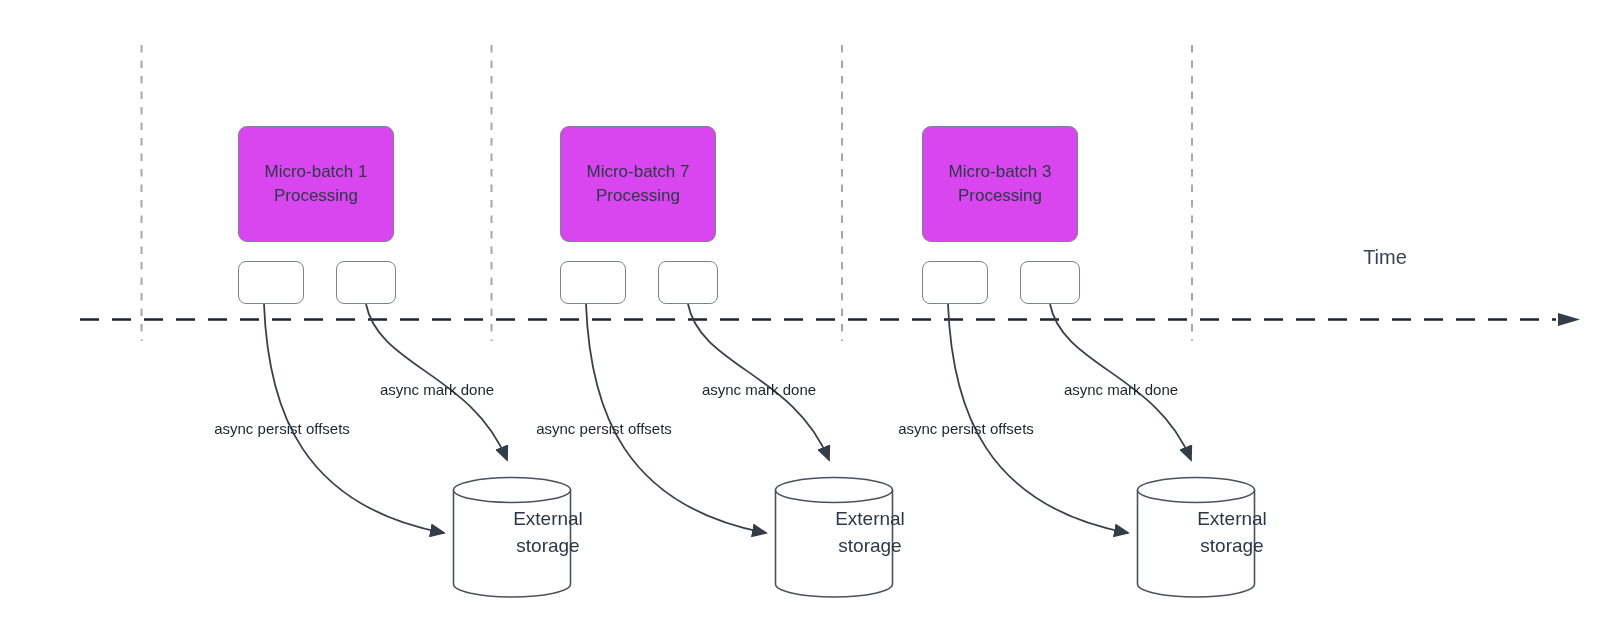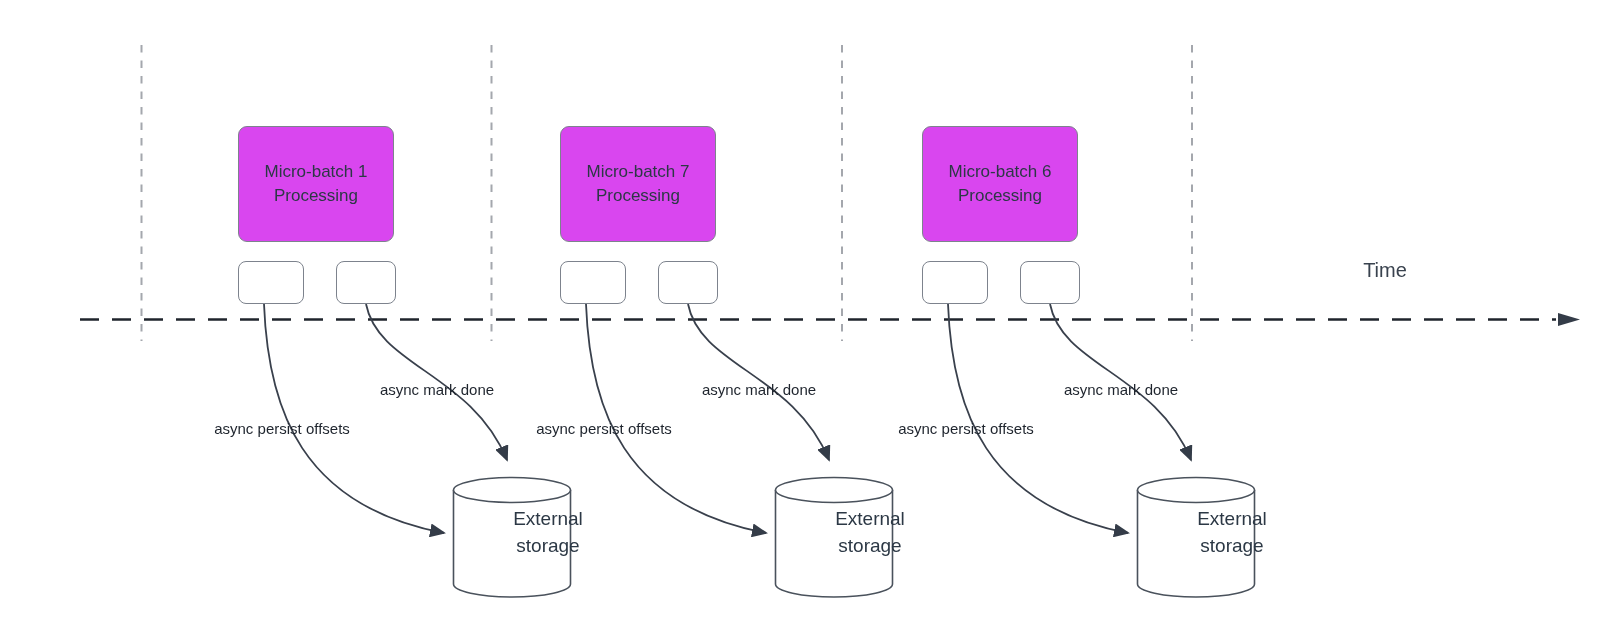--- a/index.html
+++ b/index.html
@@ -67,21 +67,21 @@
     left: 0; top: 30px;
     width: 120px;
     text-align: center;
     font-size: 19px;
     line-height: 1.42;
     color: #2c3845;
     padding-left: 36px;
   }
   .time-label {
     position: absolute;
-    left: 1385px; top: 259px;
+    left: 1385px; top: 246px;
     transform: translateX(-50%);
     font-size: 20px;
     color: #39424e;
     white-space: nowrap;
   }
 </style>
 </head>
 <body>
 
 <div id="canvas">
@@ -146,21 +146,21 @@
       <svg class="cyl-svg" width="120" height="122" viewBox="0 0 120 122">
         <path d="M 1.5 14 L 1.5 108 A 58.5 13 0 0 0 118.5 108 L 118.5 14" fill="#ffffff" stroke="#4a525c" stroke-width="1.6"></path>
         <ellipse cx="60" cy="14" rx="58.5" ry="12.5" fill="#ffffff" stroke="#4a525c" stroke-width="1.6"></ellipse>
       </svg>
       <div class="cyl-label">External storage</div>
     </div>
   </div>
 
   <div class="section" style="left:684px">
     <div class="proc-box">
-      <div class="proc-title">Micro-batch 6 Processing</div>
+      <div class="proc-title">Micro-batch 3 Processing</div>
     </div>
     <div class="mini-box mini-a"></div>
     <div class="mini-box mini-b"></div>
     <div class="edge-label persist-label">async persist offsets</div>
     <div class="edge-label done-label">async mark done</div>
     <div class="cylinder">
       <svg class="cyl-svg" width="120" height="122" viewBox="0 0 120 122">
         <path d="M 1.5 14 L 1.5 108 A 58.5 13 0 0 0 118.5 108 L 118.5 14" fill="#ffffff" stroke="#4a525c" stroke-width="1.6"></path>
         <ellipse cx="60" cy="14" rx="58.5" ry="12.5" fill="#ffffff" stroke="#4a525c" stroke-width="1.6"></ellipse>
       </svg>

